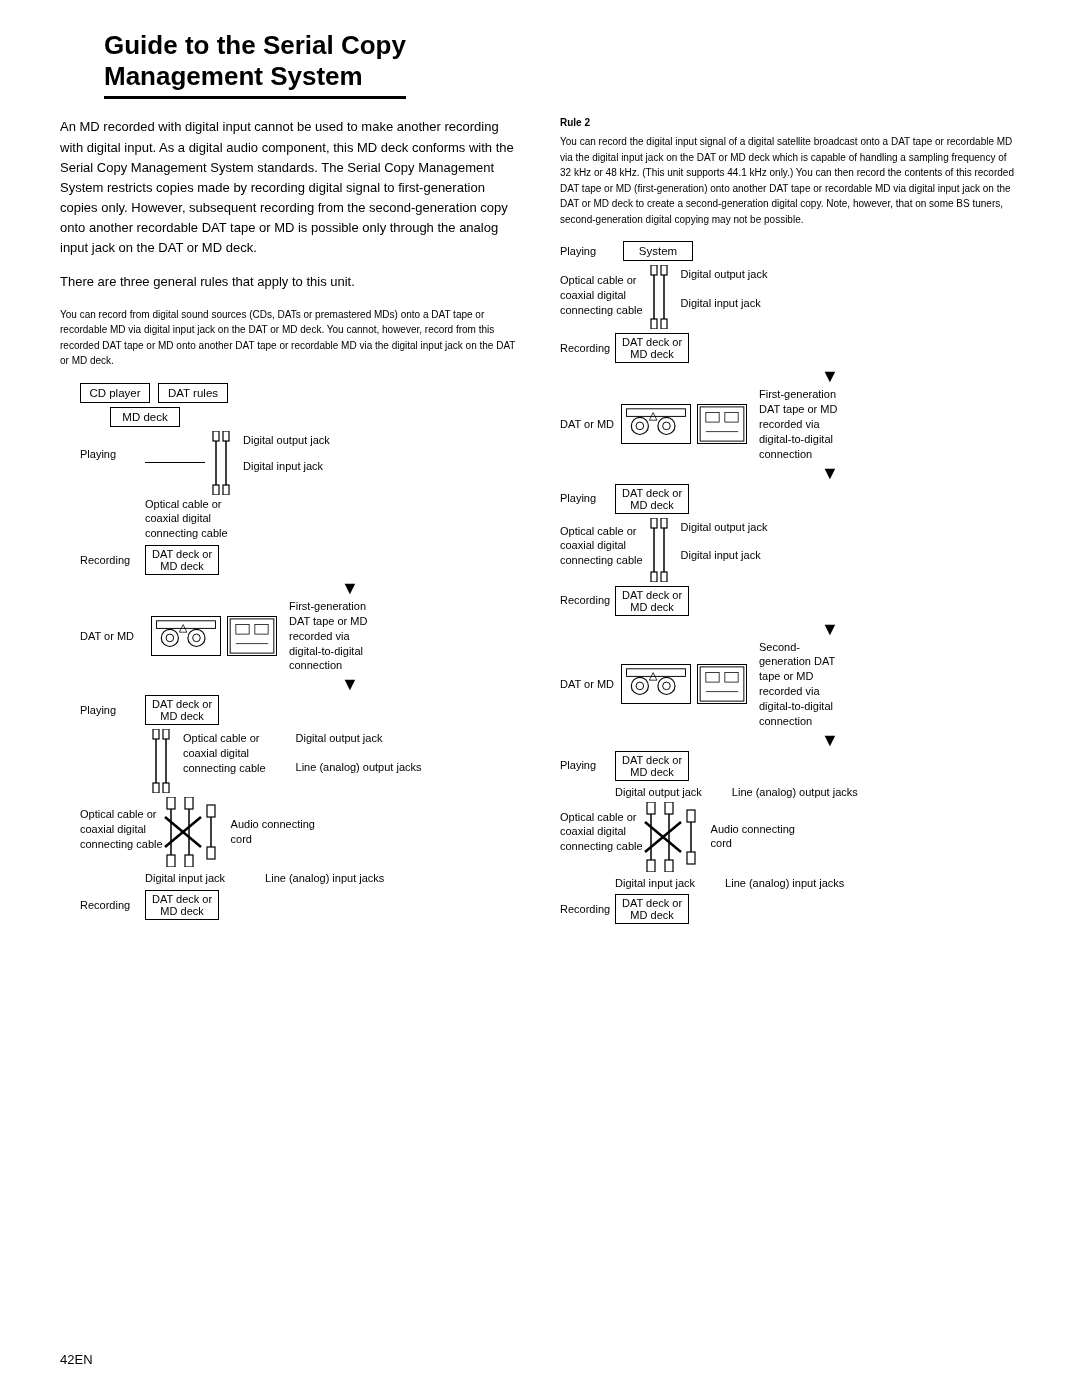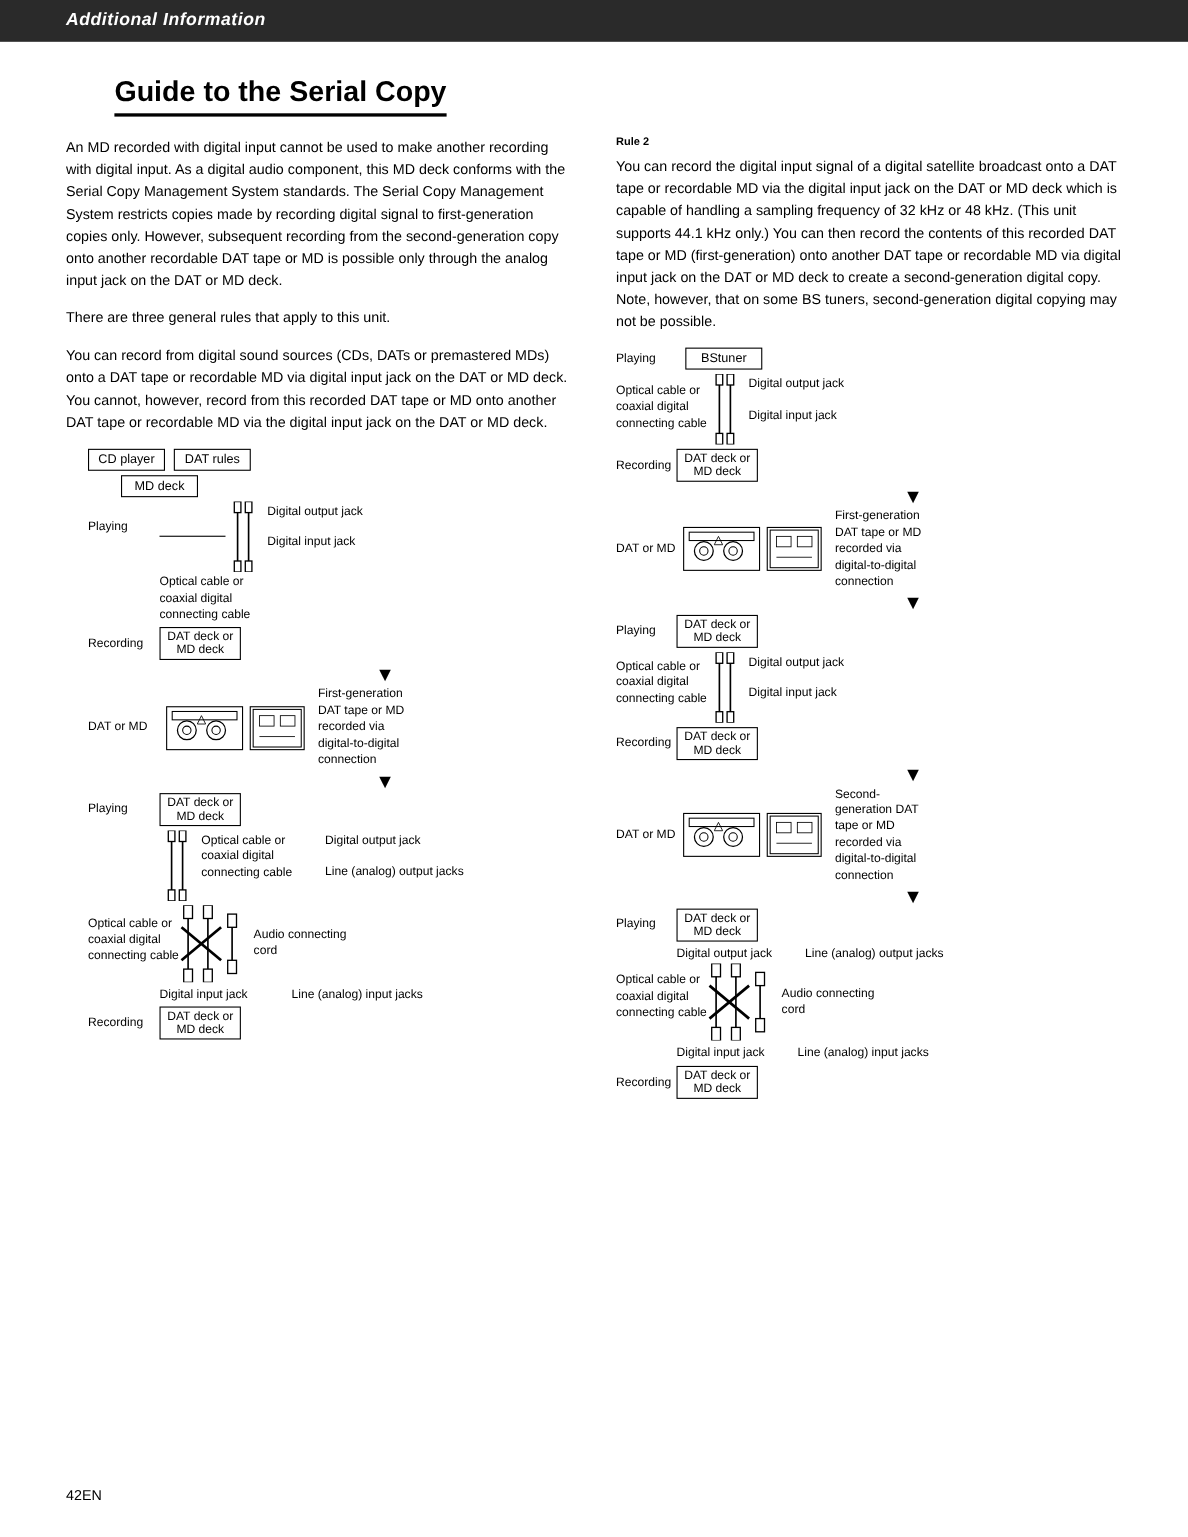--- a/index.html
+++ b/index.html
@@ -66,21 +66,21 @@
       line-height: 1.55;
       margin-bottom: 14px;
     }
     
     .rule-heading {
       font-weight: bold;
       font-size: 10px;
       margin-bottom: 6px;
     }
     .rule-text {
-      font-size: 13px;
+      font-size: 10px;
       line-height: 1.55;
       margin-bottom: 14px;
     }
     
     .box {
       border: 1px solid #000;
       padding: 3px 8px;
       font-size: 11.5px;
       display: inline-block;
       text-align: center;
@@ -120,29 +120,27 @@
       margin: 8px 0 12px 0;
       font-size: 11.5px;
     }
     .label-11 { font-size: 11px; line-height: 1.35; }
   </style>
 </head>
 <body>
 
 <div class="page">
 
-  <div class="header-bar">
-    <span class="title">Additional Information</span>
-  </div>
 
   <div class="content">
 
     <div class="section-heading">
       <h2>
         <span>Guide to the Serial Copy</span><br>
+        <span>Management System</span>
       </h2>
     </div>
 
     <div class="two-col">
 
       <div class="col-left">
         <p class="intro-text">An MD recorded with digital input cannot be used to make another recording with digital input.  As a digital audio component, this MD deck conforms with the Serial Copy Management System standards.  The Serial Copy Management System restricts copies made by recording digital signal to first-generation copies only. However, subsequent recording from the second-generation copy onto another recordable DAT tape or MD is possible only through the analog input jack on the DAT or MD deck.</p>
         <p class="intro-text">There are three general rules that apply to this unit.</p>
 
         <div>
@@ -300,21 +298,21 @@
 
         <div>
           <p class="rule-heading">Rule 2</p>
           <p class="rule-text">You can record the digital input signal of a digital satellite broadcast onto a DAT tape or recordable MD via the digital input jack on the DAT or MD deck which is capable of handling a sampling frequency of 32 kHz or 48 kHz.  (This unit supports 44.1 kHz only.)  You can then record the contents of this recorded DAT tape or MD (first-generation) onto another DAT tape or recordable MD via digital input jack on the DAT or MD deck to create a second-generation digital copy.  Note, however, that on some BS tuners, second-generation digital copying may not be possible.</p>
         </div>
 
         <div class="rule2-diag">
 
           <div style="display:flex; align-items:center; margin-bottom:4px; gap:8px;">
             <span class="label-11" style="min-width:55px;">Playing</span>
-            <div class="box">BStuner</div>
+            <div class="box">System</div>
           </div>
 
           <div style="display:flex; align-items:flex-start; margin-bottom:4px;">
             <div style="min-width:55px; padding-top:8px;">
               <span class="label-11">Optical cable or<br>coaxial digital<br>connecting cable</span>
             </div>
             <div>
               <svg width="30" height="64" viewBox="0 0 30 64" style="display:block;">
                 <rect x="8" y="0" width="6" height="10" fill="none" stroke="#000" stroke-width="1.2"></rect>
                 <line x1="11" y1="10" x2="11" y2="54" stroke="#000" stroke-width="1.5"></line>

